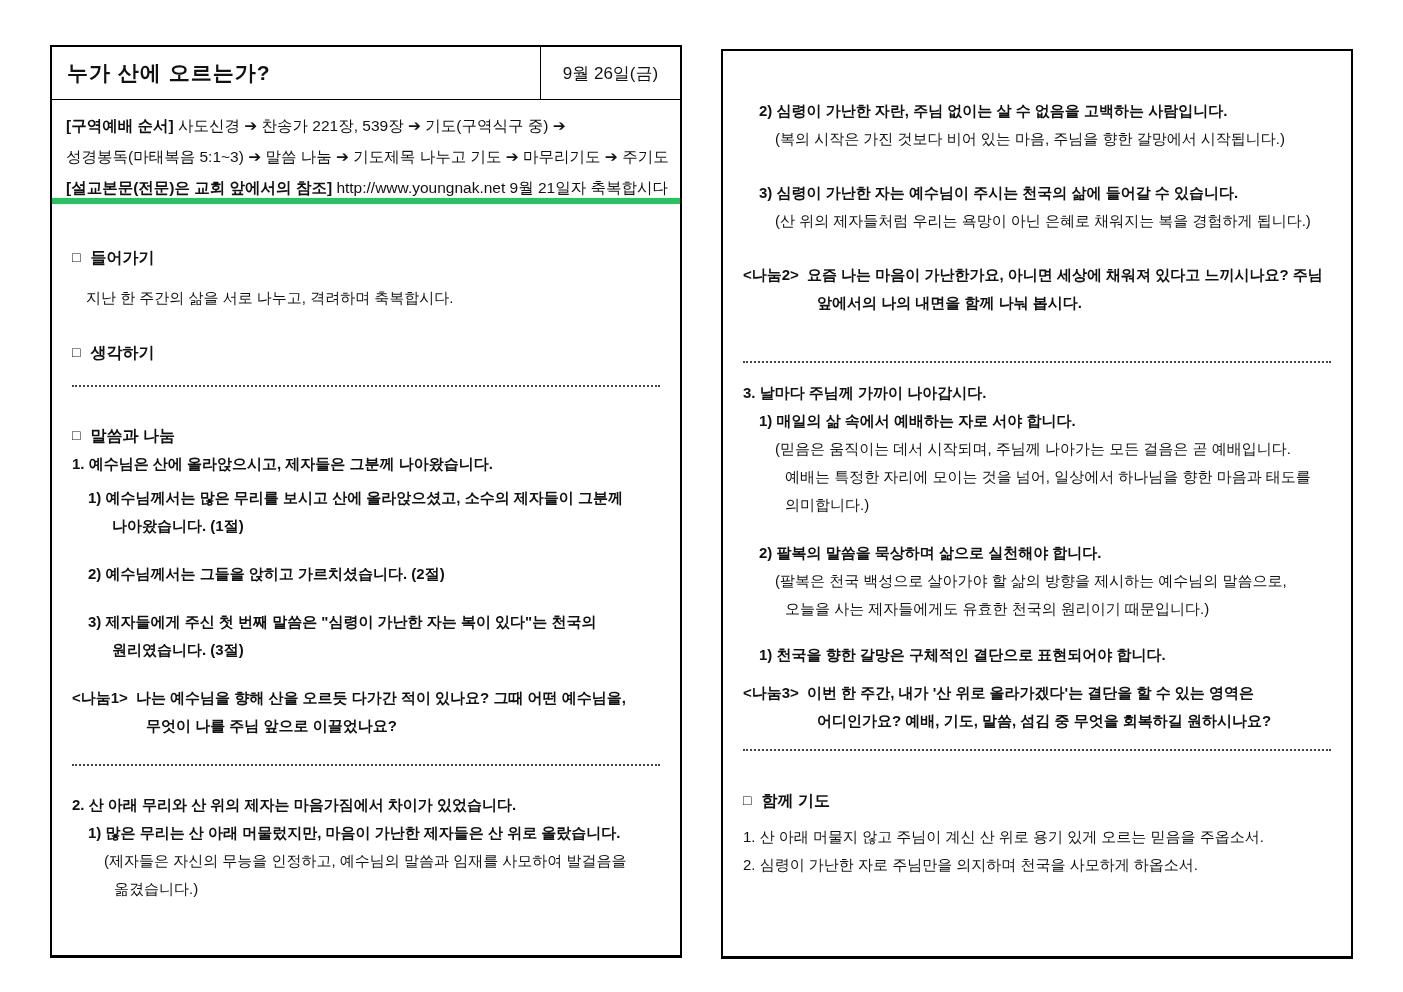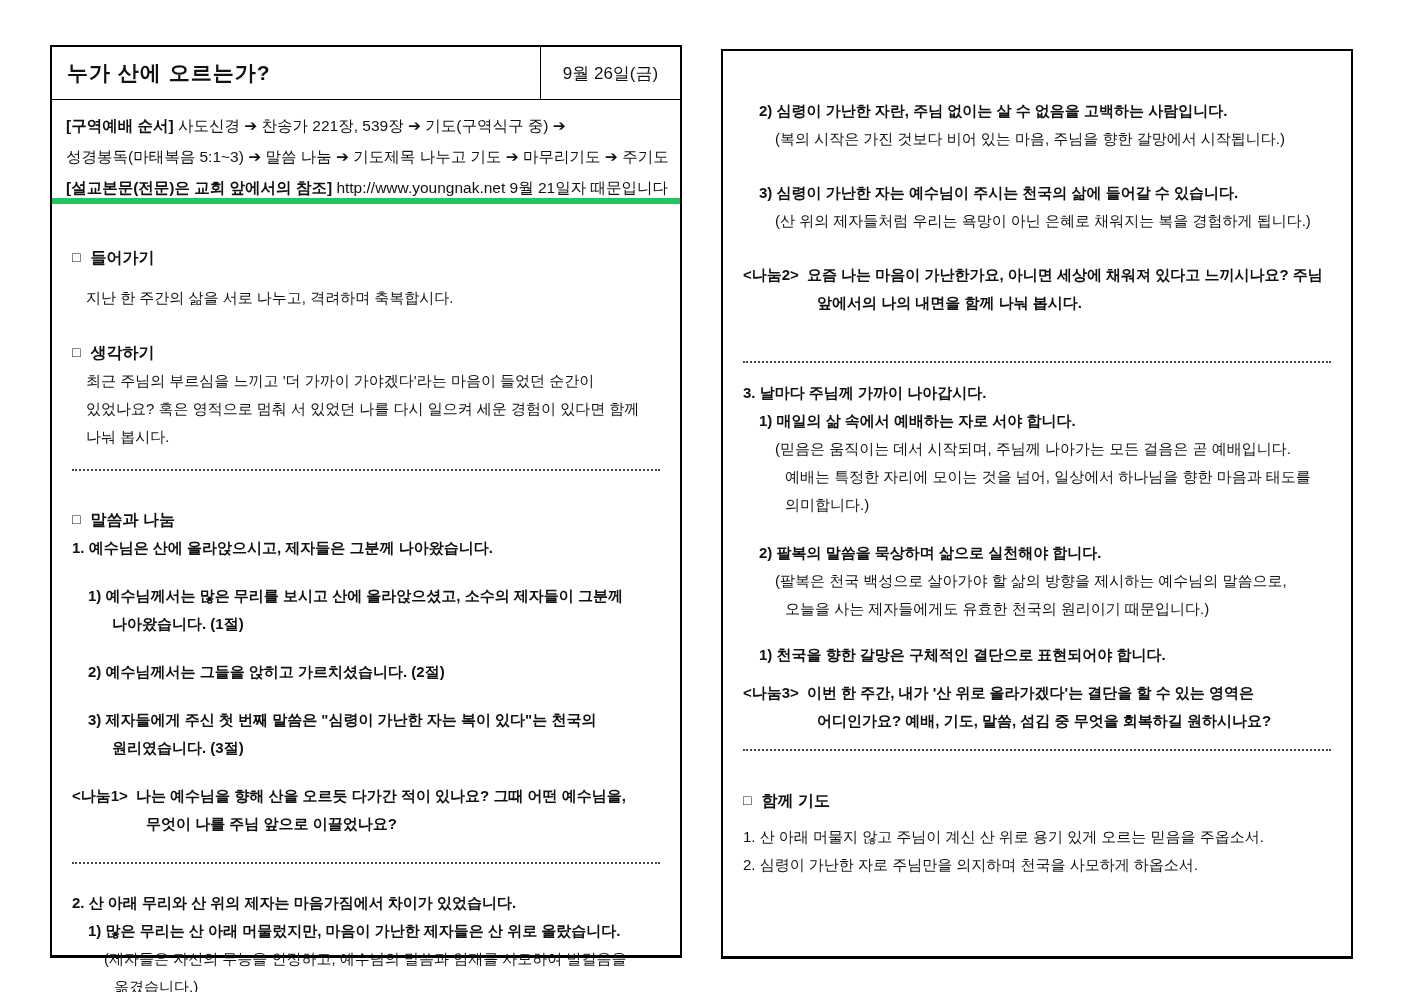--- a/index.html
+++ b/index.html
@@ -30,52 +30,51 @@
 
   .num   { font-weight:bold; padding-left:20px; text-indent:-20px; }
   .sub   { font-weight:bold; margin-left:16px; padding-left:24px; text-indent:-24px; }
   .note  { margin-left:32px; padding-left:10px; text-indent:-10px; }
   .share { font-weight:bold; padding-left:74px; text-indent:-74px; }
   .share .share-label { margin-right:8px; }
   .pray-item { padding-left:20px; text-indent:-20px; }
 
   .dotline { border-top:2px dotted #444; height:0; width:100%; }
 
-  .mt2{margin-top:12px}.mt6{margin-top:20px}.mt8{margin-top:8px}.mt10{margin-top:10px}
+  .mt2{margin-top:12px}.mt6{margin-top:6px}.mt8{margin-top:8px}.mt10{margin-top:10px}
   .mt14{margin-top:14px}.mt16{margin-top:16px}.mt18{margin-top:18px}.mt20{margin-top:20px}.mt24{margin-top:24px}.mt25{margin-top:25px}.mt26{margin-top:26px}
   .mt27{margin-top:27px}.mt35{margin-top:35px}.mt36{margin-top:36px}.mt40{margin-top:40px}
   .mt44{margin-top:44px}.mt46{margin-top:46px}
 </style>
 </head>
 <body>
 
 <div class="page">
 
   <section class="panel panel-left">
     <div class="title-row">
       <div class="title-cell">누가 산에 오르는가?</div>
       <div class="date-cell">9월 26일(금)</div>
     </div>
 
     <div class="order-row">
       <div><span class="b">[구역예배 순서]</span><span> 사도신경 ➔ 찬송가 221장, 539장 ➔ 기도(구역식구 중) ➔</span></div>
       <div>성경봉독(마태복음 5:1~3) ➔ 말씀 나눔 ➔ 기도제목 나누고 기도 ➔ 마무리기도 ➔ 주기도</div>
-      <div><span class="b">[설교본문(전문)은 교회 앞에서의 참조]</span><span> http://www.youngnak.net 9월 21일자 때문입니다</span></div>
+      <div><span class="b">[설교본문(전문)은 교회 앞에서의 참조]</span><span> http://www.youngnak.net 9월 21일자 축복합시다</span></div>
     </div>
 
     <div class="content">
       <div class="sec-head mt40">
         <span class="bullet">□</span><span>들어가기</span>
       </div>
       <div class="body-line mt2">지난 한 주간의 삶을 서로 나누고, 격려하며 축복합시다.</div>
 
       <div class="sec-head mt27">
         <span class="bullet">□</span><span>생각하기</span>
       </div>
-      <div class="body-line">최근 주님의 부르심을 느끼고 '더 가까이 가야겠다'라는 마음이 들었던 순간이 있었나요? 혹은 영적으로 멈춰 서 있었던 나를 다시 일으켜 세운 경험이 있다면 함께 나눠 봅시다.</div>
 
       <div class="dotline mt18"></div>
 
       <div class="sec-head mt35">
         <span class="bullet">□</span><span>말씀과 나눔</span>
       </div>
       <div class="num">1. 예수님은 산에 올라앉으시고, 제자들은 그분께 나아왔습니다.</div>
       <div class="sub mt6">1) 예수님께서는 많은 무리를 보시고 산에 올라앉으셨고, 소수의 제자들이 그분께 나아왔습니다. (1절)</div>
       <div class="sub mt20">2) 예수님께서는 그들을 앉히고 가르치셨습니다. (2절)</div>
       <div class="sub mt20">3) 제자들에게 주신 첫 번째 말씀은 "심령이 가난한 자는 복이 있다"는 천국의 원리였습니다. (3절)</div>

